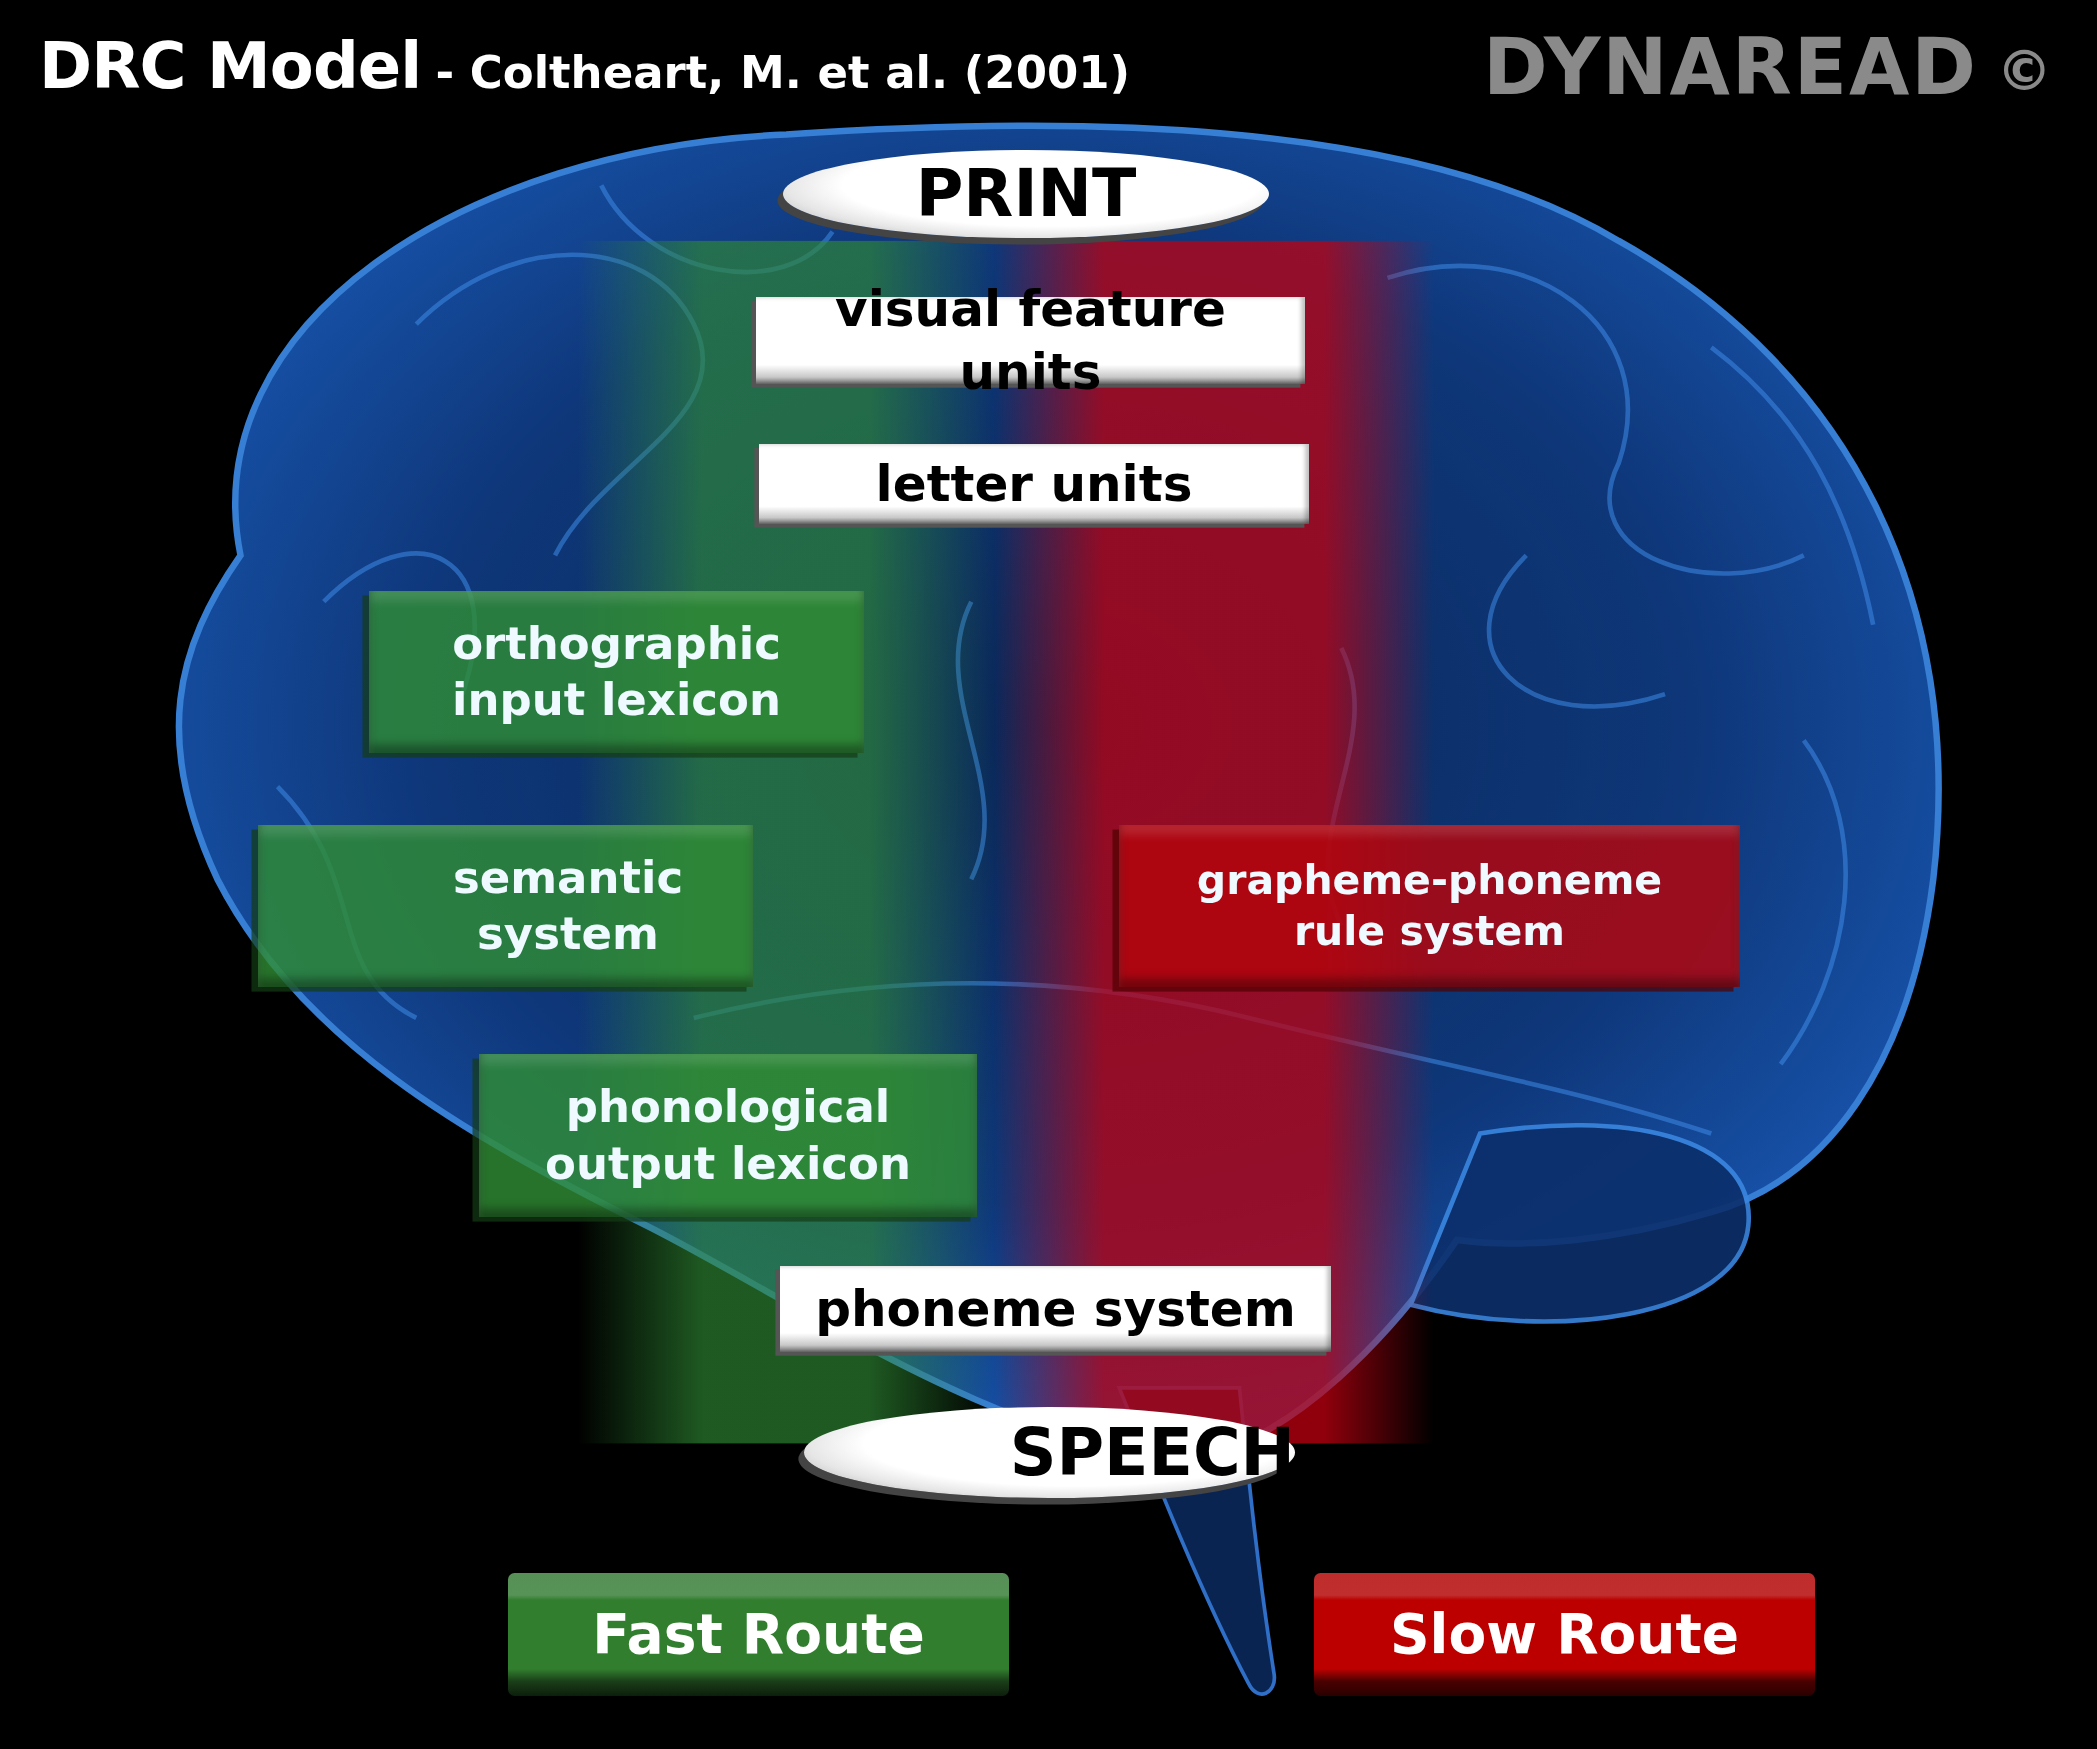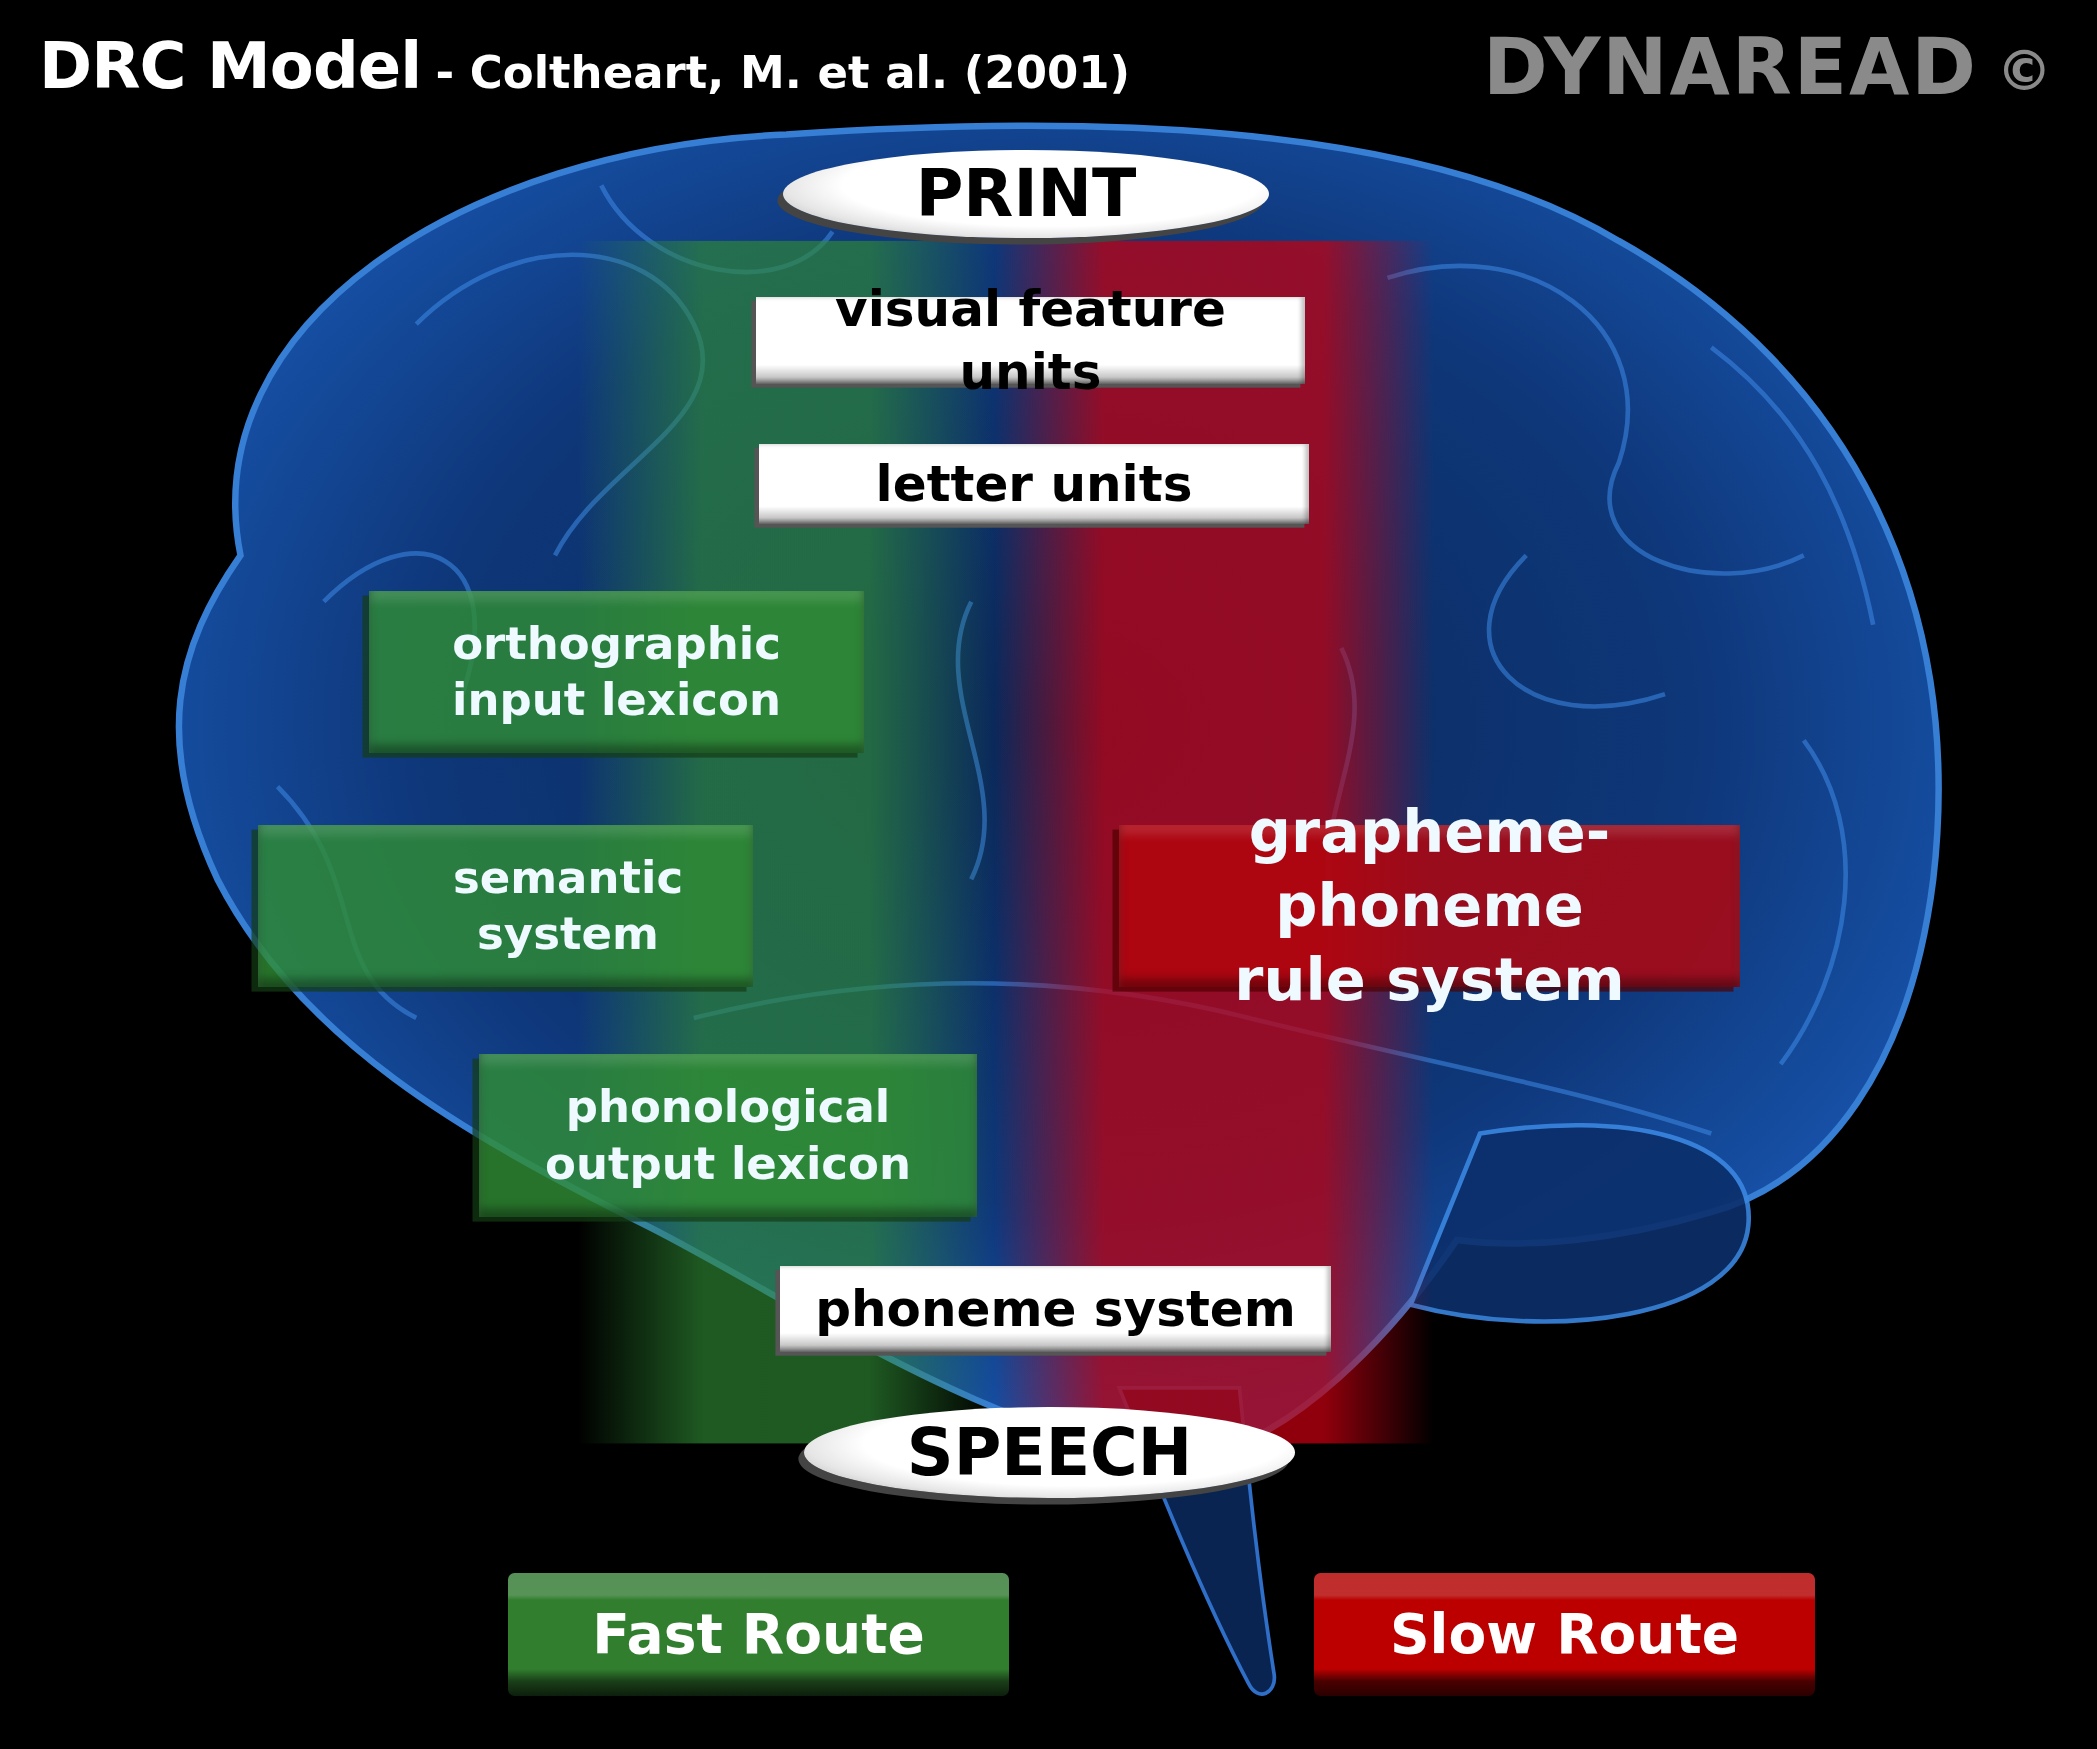--- a/index.html
+++ b/index.html
@@ -7,21 +7,21 @@
   #stage { position:absolute; left:0; top:0; width:2097px; height:1750px; }
   svg.brain { position:absolute; left:0; top:0; width:2097px; height:1750px; }
   .title { position:absolute; left:39px; top:29px; color:#fff; font-weight:bold; white-space:nowrap; }
   .title .main { font-size:64px; letter-spacing:-0.9px; }
   .title .sub { font-size:45px; margin-left:14px; }
   .logo { position:absolute; left:1483px; top:22px; color:#8a8a8a; font-weight:bold; font-size:78px; letter-spacing:1.9px; white-space:nowrap; font-family:"DejaVu Sans", sans-serif; }
   .logo .copy { font-size:56px; margin-left:18.5px; vertical-align:3.7px; }
   .node { position:absolute; display:flex; align-items:center; justify-content:center; text-align:center; font-weight:bold; box-sizing:border-box; line-height:1.25; }
   .white-box { background:linear-gradient(#fff, #fff 78%, #c8c8c8 92%, #6e6e6e); color:#000; box-shadow: -4.6px 3.7px 0 #555, inset -3.7px 0 4.6px rgba(0,0,0,0.25); font-size:50px; }
   .green-box { background:rgba(48,140,52,0.82); color:#eefaff; font-size:45px; box-shadow: inset 0 -8.3px 9.3px rgba(0,0,0,0.35), inset 0 10.2px 8.3px rgba(255,255,255,0.12), -6.5px 4.6px 0 rgba(20,60,20,0.7); }
-  .red-box { background:rgba(178,6,14,0.85); color:#eefaff; font-size:59px; box-shadow: inset 0 -8.3px 9.3px rgba(0,0,0,0.35), inset 0 10.2px 8.3px rgba(255,255,255,0.12), -6.5px 4.6px 0 rgba(80,0,0,0.7); }
+  .red-box { background:rgba(178,6,14,0.85); color:#eefaff; font-size:41px; box-shadow: inset 0 -8.3px 9.3px rgba(0,0,0,0.35), inset 0 10.2px 8.3px rgba(255,255,255,0.12), -6.5px 4.6px 0 rgba(80,0,0,0.7); }
   .oval { background:radial-gradient(ellipse at 55% 40%, #fff 55%, #e6e6e6 70%, #8d8d8d 100%); border-radius:50%; color:#000; font-size:65px; box-shadow:-5.6px 6.5px 0 #444; }
   .route { font-size:55px; color:#fff; border-radius:6.5px;justify-content:center; }
   .route.fast { background:linear-gradient(#569056 0%, #579257 18%, #317f2e 22%, #317f2e 78%, #1a3f18 88%, #0c1e0c 100%); }
   .route.slow { background:linear-gradient(#bf2c2c 0%, #c02e2e 18%, #bc0000 22%, #bc0000 78%, #4a0000 88%, #2a0000 100%); }
   [data-bind] { white-space:pre-line; }
 </style>
 </head>
 <body>
 
 <div id="stage">
@@ -107,21 +107,21 @@
 
   <div class="node green-box" style="left:479px; top:1054px; width:498px; height:163px;">
     <span data-bind="diagram.lexical_route_nodes.phonological_output_lexicon">phonological
 output lexicon</span>
   </div>
 
   <div class="node white-box" style="left:780px; top:1266px; width:551px; height:86px;">
     <span data-bind="diagram.shared_nodes.phoneme_system">phoneme system</span>
   </div>
 
-  <div class="node oval" style="left:804px; top:1407px; width:491px; height:91px;">
+  <div class="node oval" style="left:804px; top:1407px; width:491px; height:91px;justify-content:flex-end;">
     <span data-bind="diagram.output">SPEECH</span>
   </div>
 
   <div class="node route fast" style="left:508px; top:1573px; width:501px; height:123px;">
     <span data-bind="legend.fast_route.label">Fast Route</span>
   </div>
   <div class="node route slow" style="left:1314px; top:1573px; width:501px; height:123px;">
     <span data-bind="legend.slow_route.label">Slow Route</span>
   </div>
 

